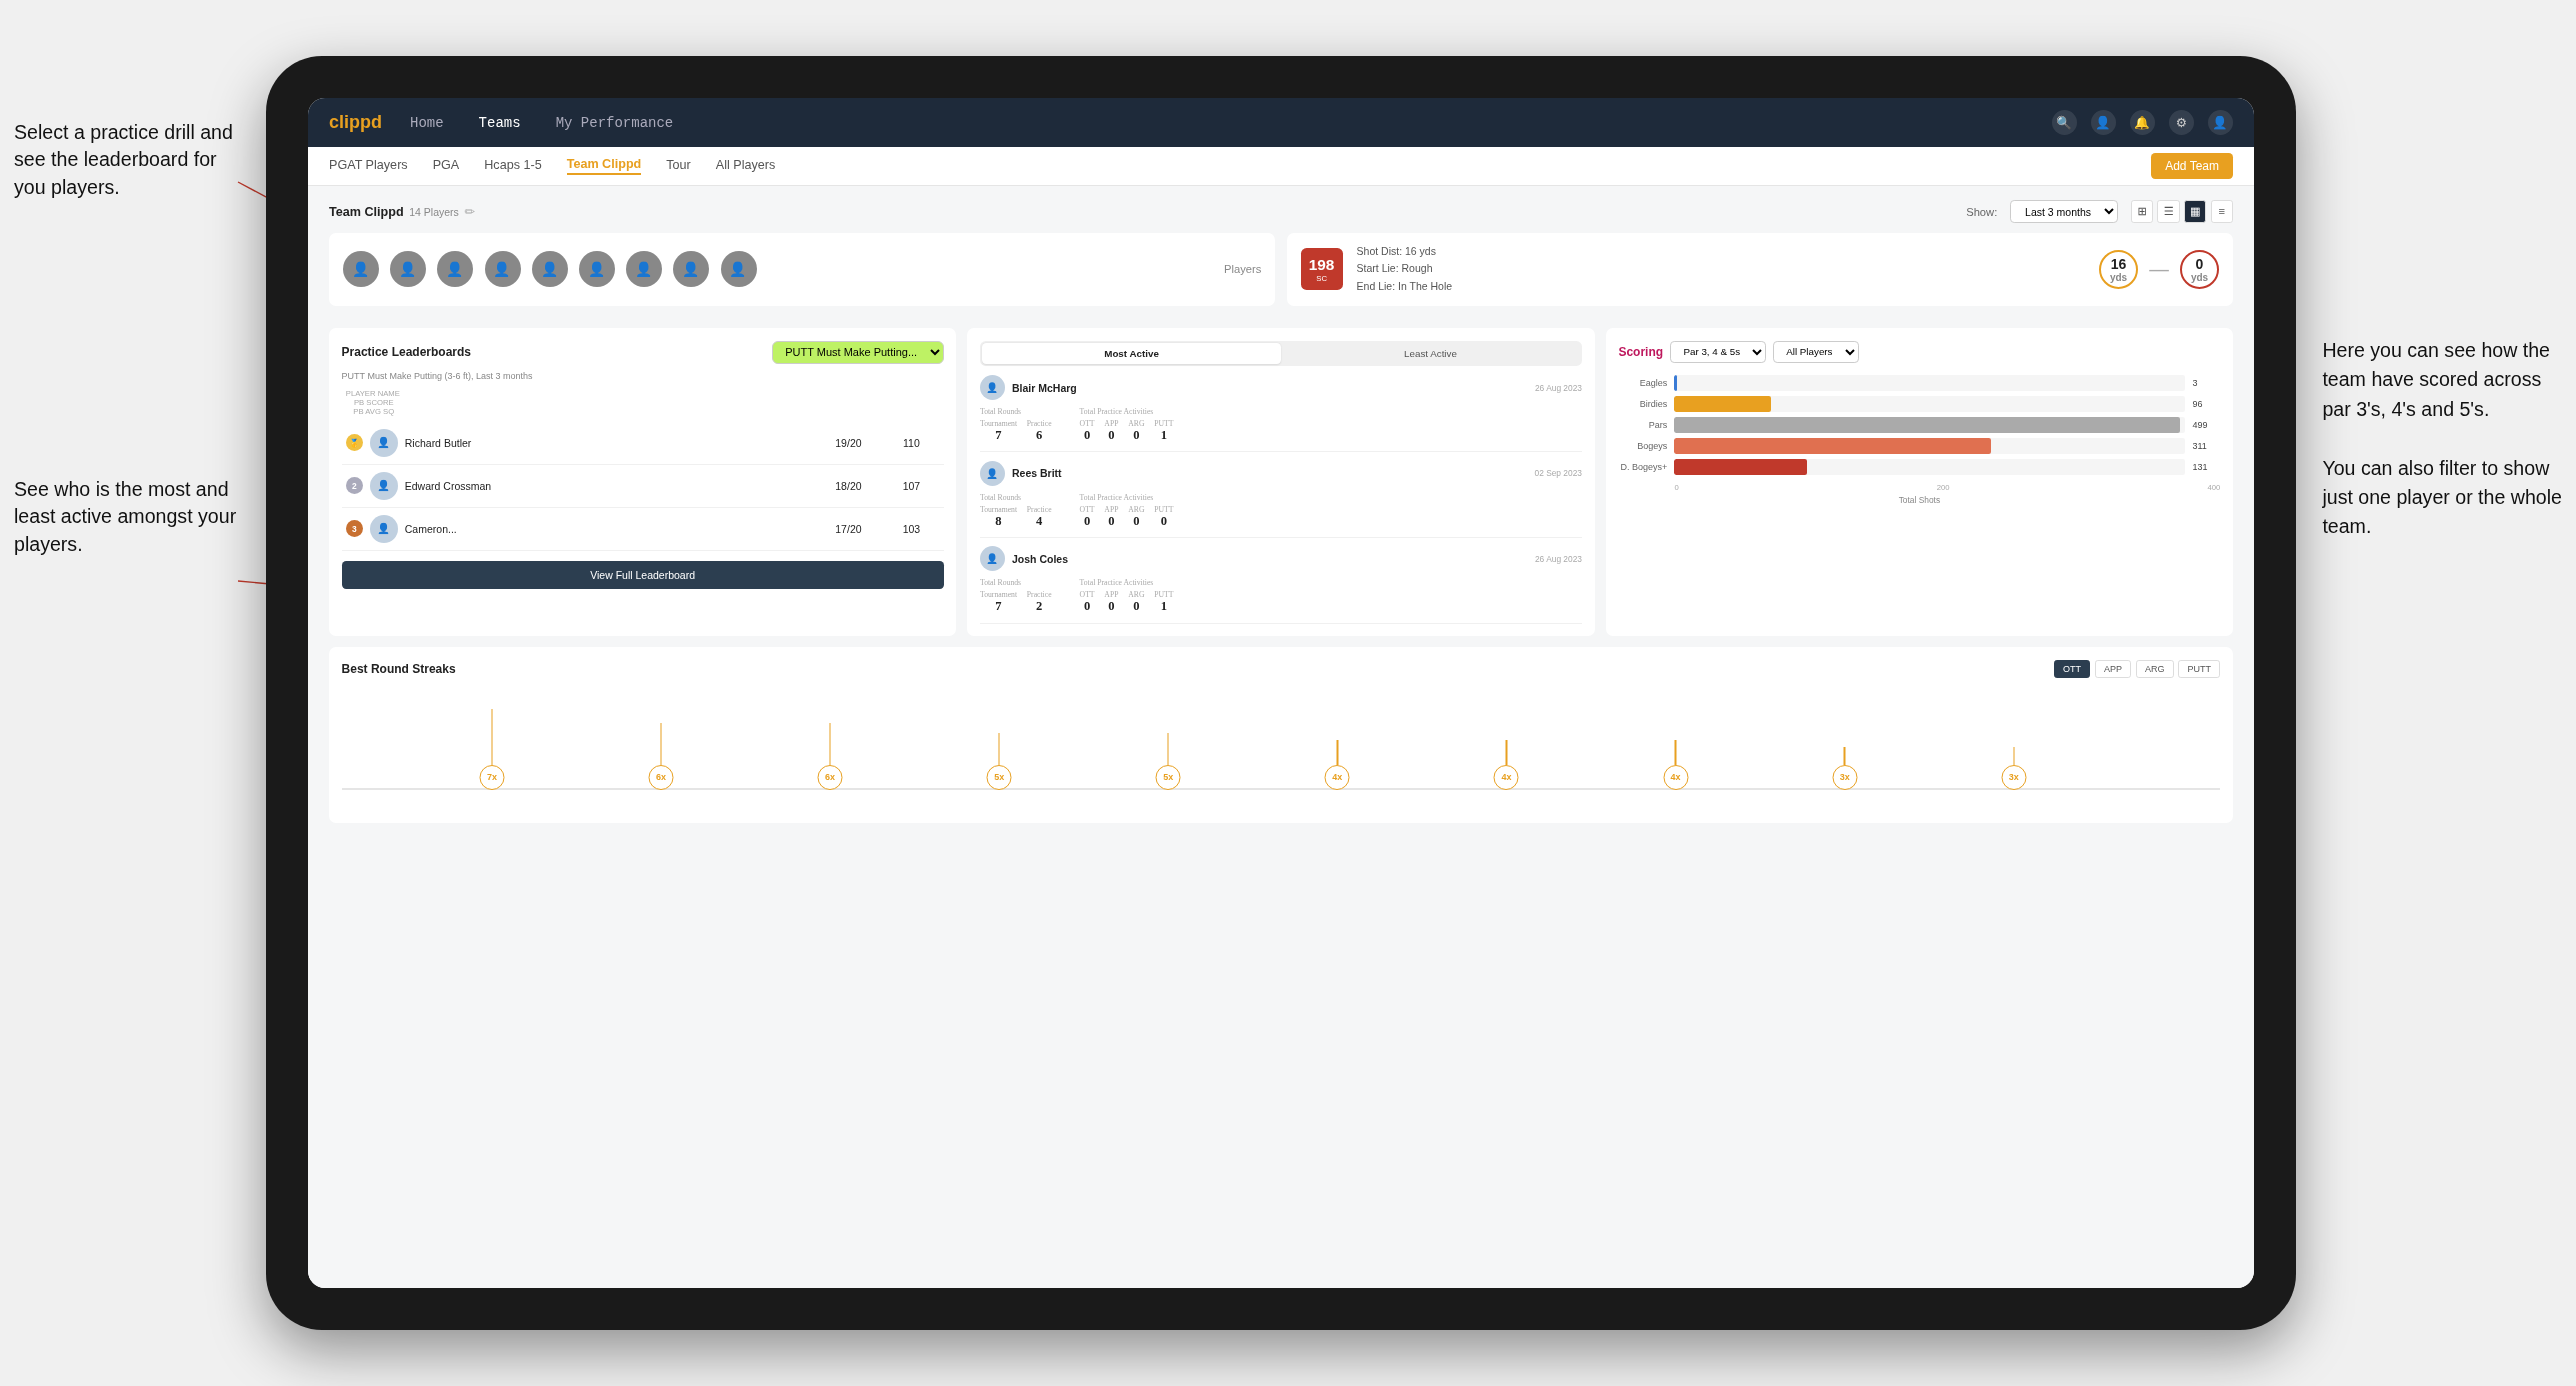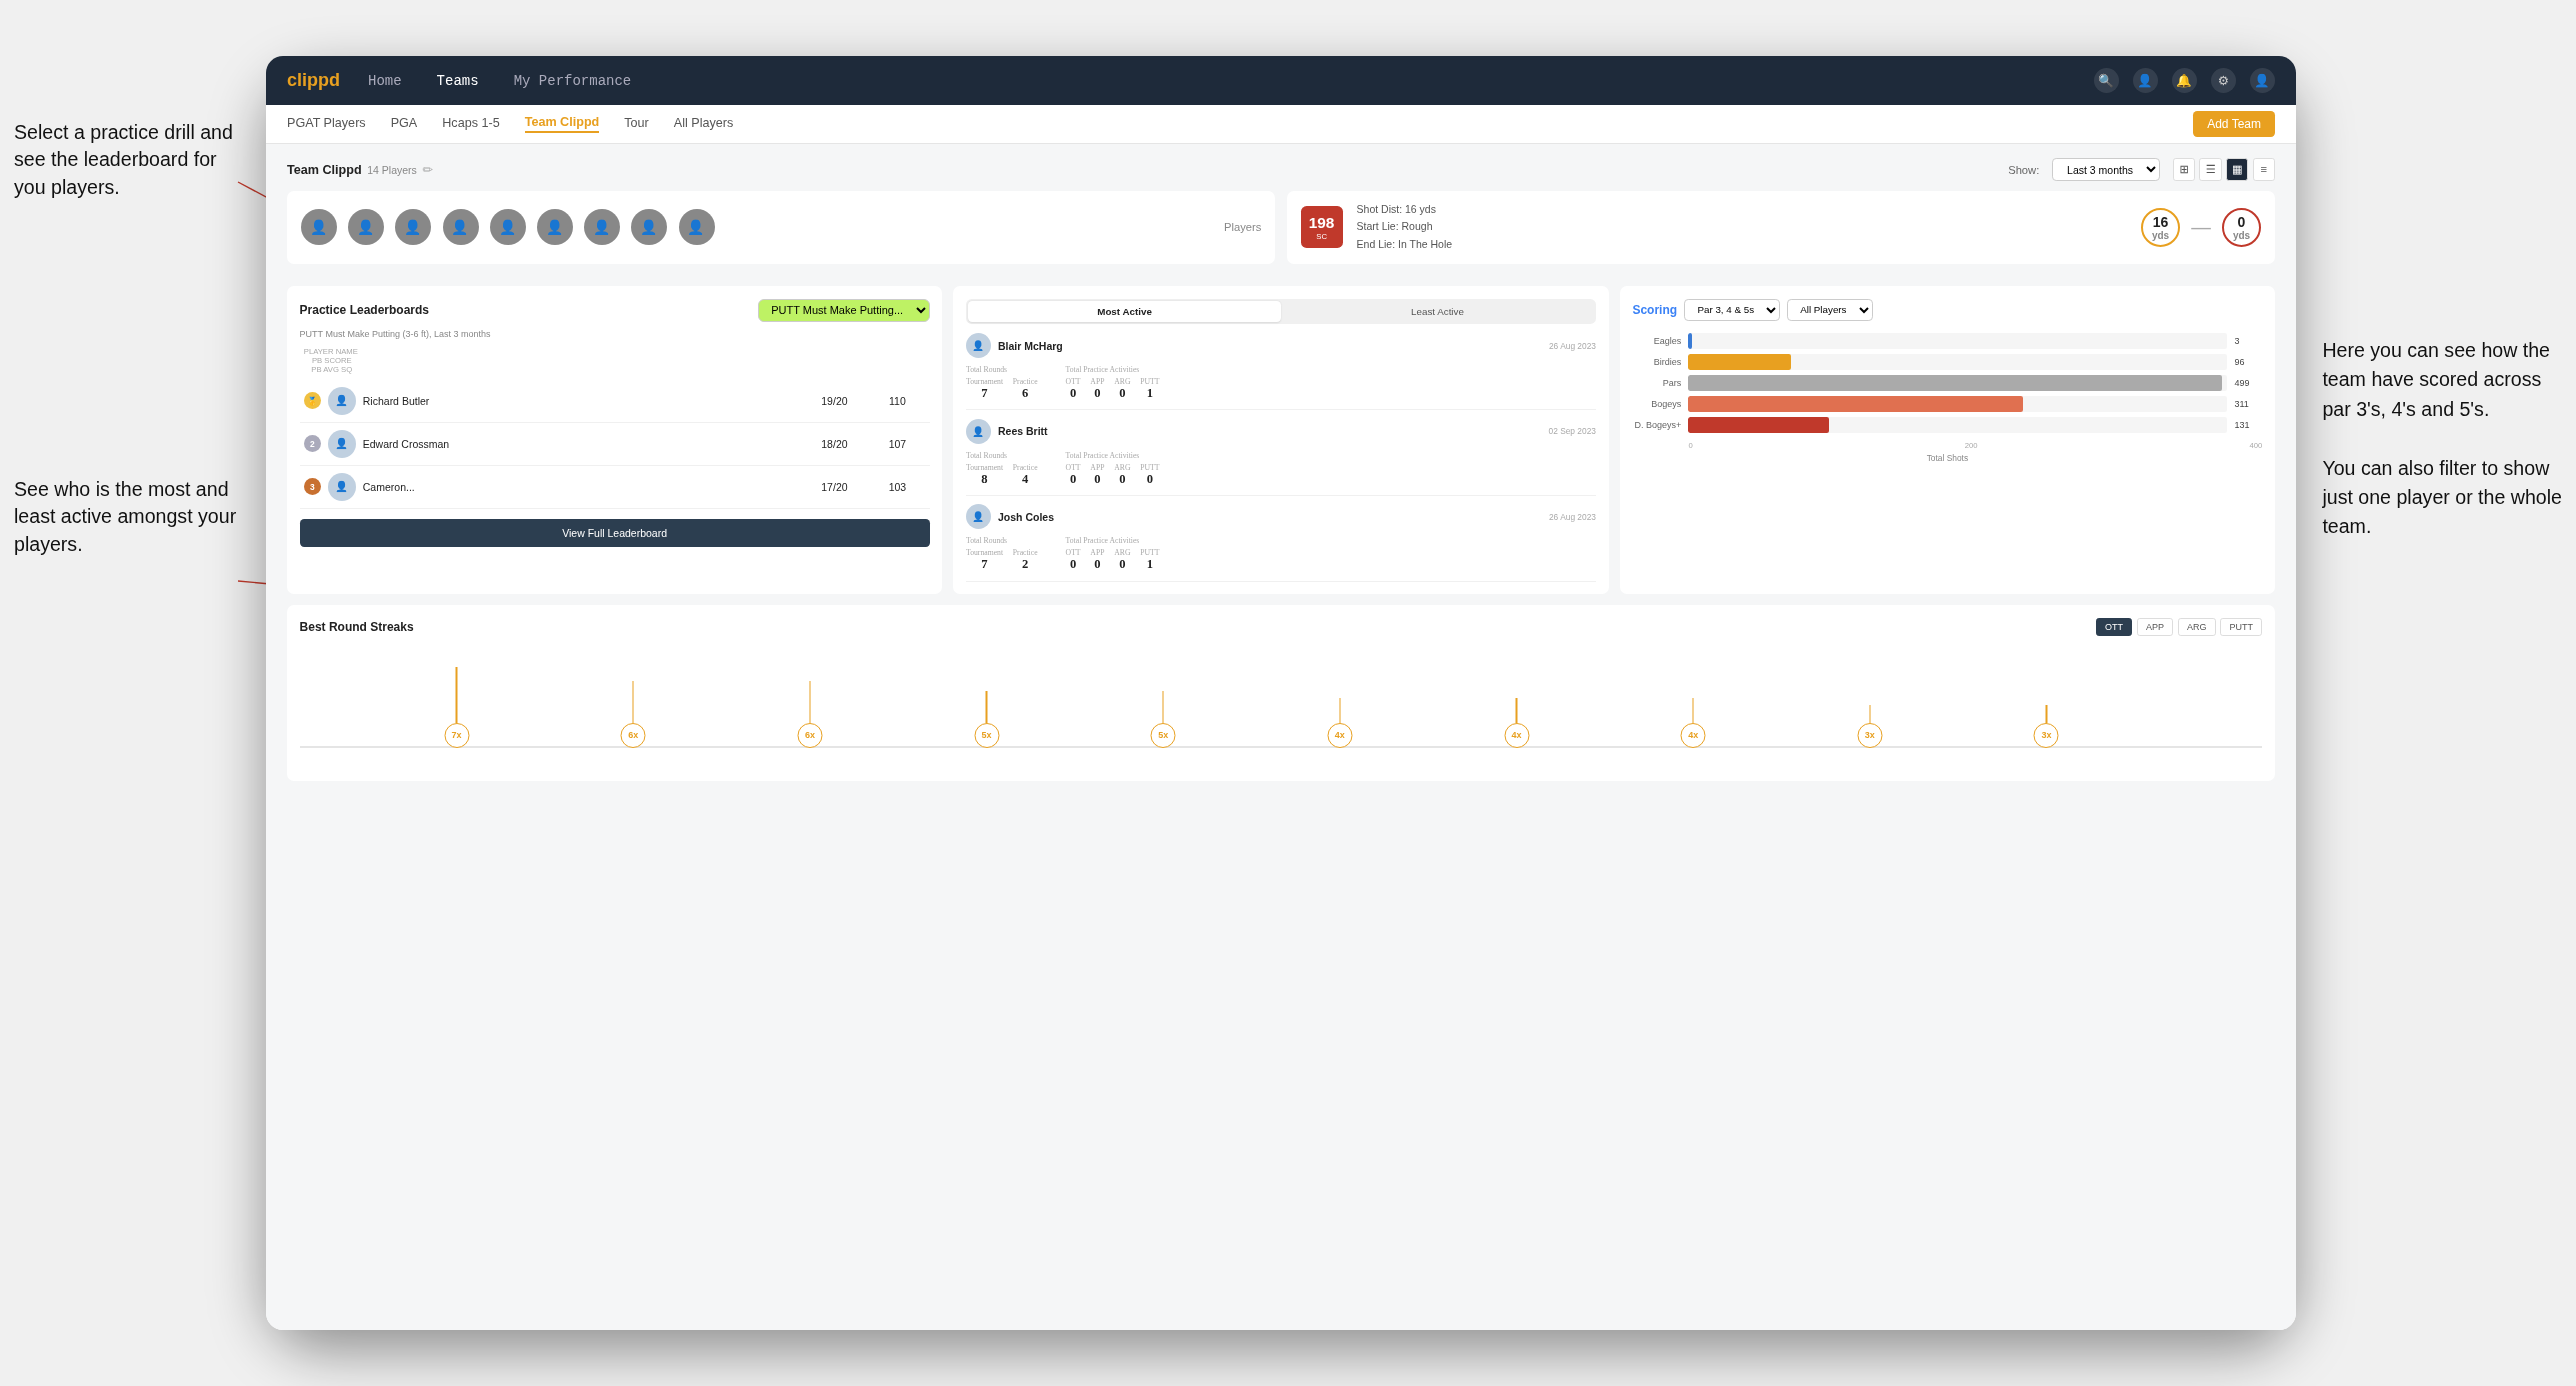--- a/index.html
+++ b/index.html
@@ -24,20 +24,21 @@
     
     .ipad-frame {
       position: absolute;
       left: 266px;
       top: 56px;
       width: 2030px;
       height: 1274px;
       background: #1a1a1a;
       border-radius: 56px;
       box-shadow: 0 21px 56px rgba(0,0,0,0.4);
+      padding: 42px;
     }
     .ipad-screen {
       width: 100%;
       height: 100%;
       background: #fff;
       border-radius: 17px;
       overflow: hidden;
       display: flex;
       flex-direction: column;
     }
@@ -360,21 +361,21 @@
     .stat-sub-label { font-size: 7.7px; color: #aaa; }
     .stat-value { font-size: 12.6px; font-weight: 700; color: #222; }
 
     
     .scoring-header {
       display: flex;
       align-items: center;
       gap: 7px;
       margin-bottom: 9.8px;
     }
-    .scoring-title { font-size: 12px; font-weight: 700; color: #3b82f6; }
+    .scoring-title { font-size: 12px; font-weight: 700; color: #be185d; }
     .scoring-select {
       border: 0.7px solid #ccc;
       border-radius: 4.2px;
       padding: 3.5px 8.4px;
       font-size: 9.8px;
       background: #fff;
       cursor: pointer;
     }
 
     .chart-container {

